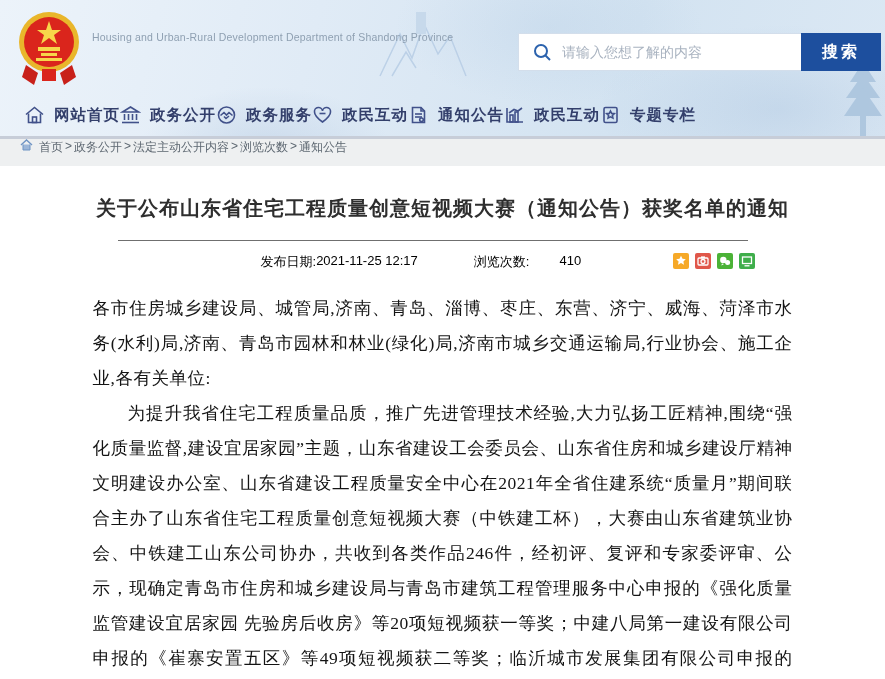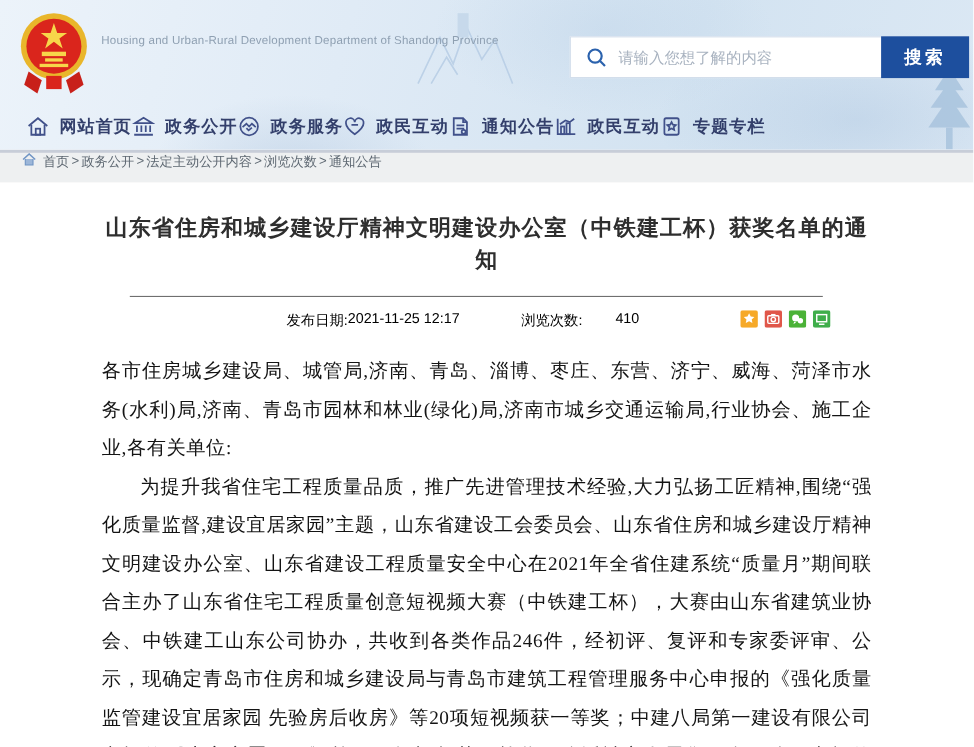--- a/index.html
+++ b/index.html
@@ -229,21 +229,21 @@
   <span class="bc-sep">&gt;</span>
   <a class="bc-link">法定主动公开内容</a>
   <span class="bc-sep">&gt;</span>
   <a class="bc-link">浏览次数</a>
   <span class="bc-sep">&gt;</span>
   <a class="bc-link">通知公告</a>
 </div>
 
 <main class="content">
   <article class="article">
-    <h1 class="article-title">山东省住房和城乡建设厅精神文明建设办公室（中铁建工杯）获奖名单的通知</h1>
+    <h1 class="article-title">关于公布山东省住宅工程质量创意短视频大赛（通知公告）获奖名单的通知</h1>
     <hr class="title-divider">
     <div class="meta-row">
       <span>发布日期:</span>
       <span>2021-11-25 12:17</span>
       <span class="meta-views-label">浏览次数:</span>
       <span class="meta-views">410</span>
       <span class="share-icons">
         <span>
           <svg width="16" height="16" viewBox="0 0 16 16">
               <rect width="16" height="16" rx="2" fill="#f6a928"></rect>

